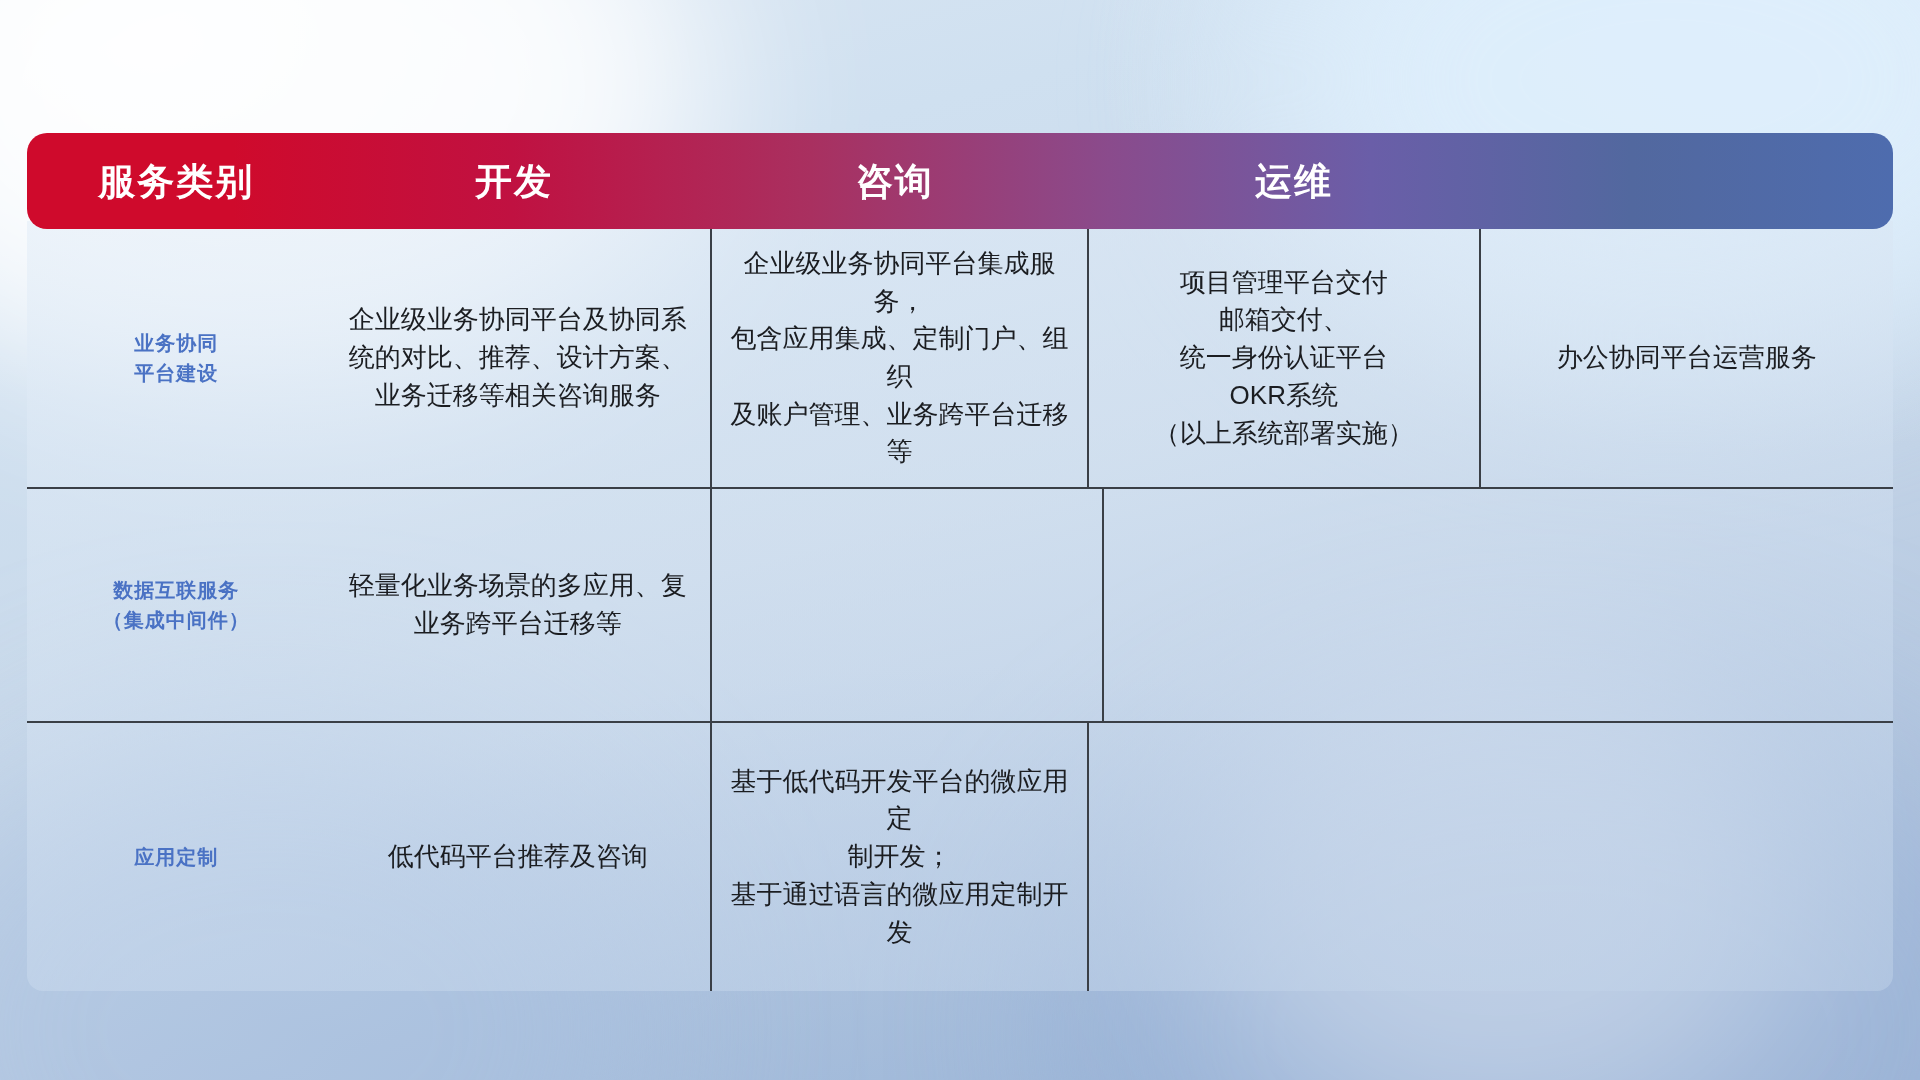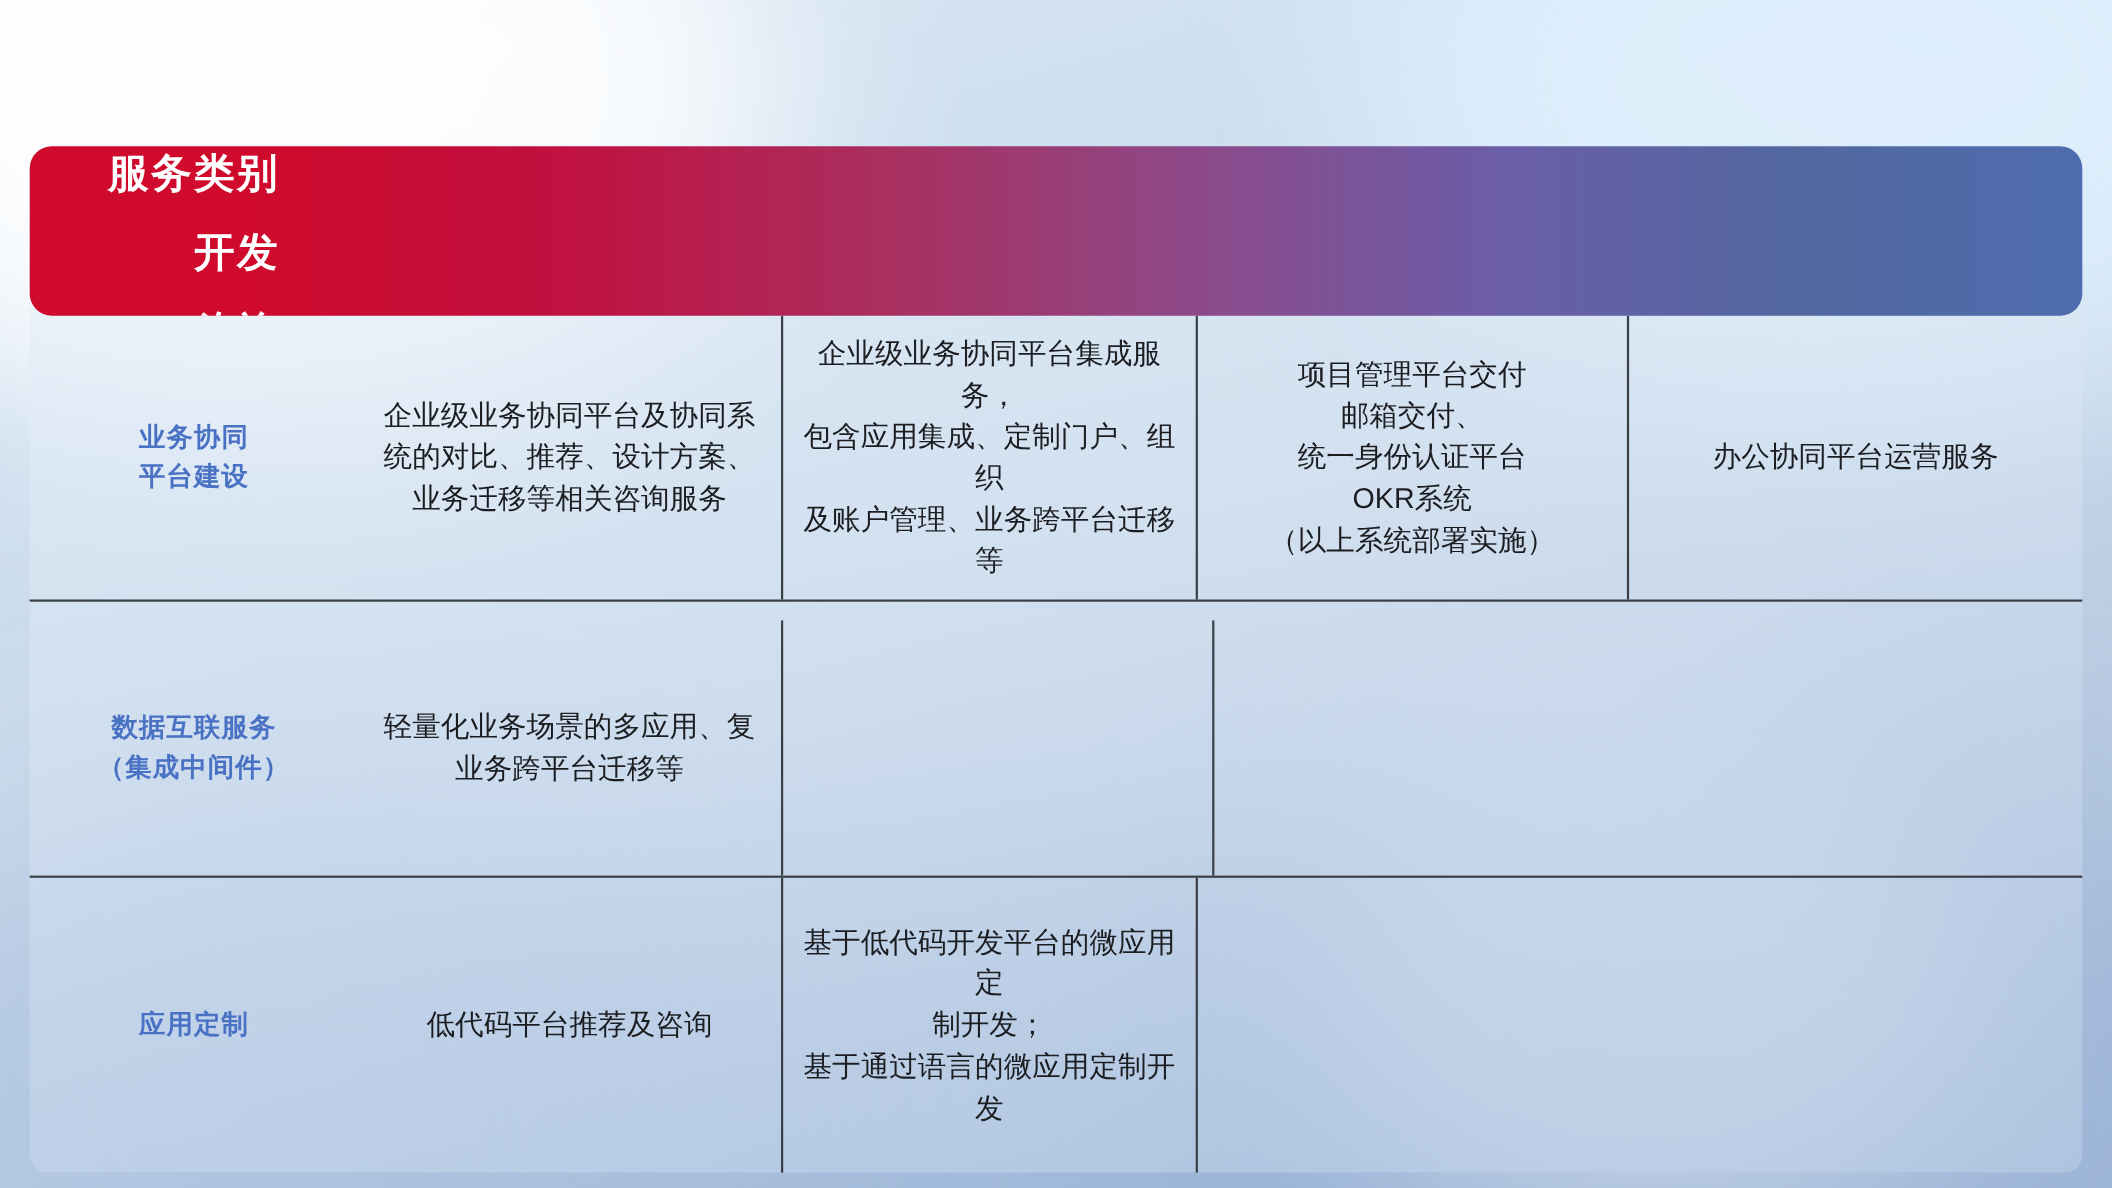--- a/index.html
+++ b/index.html
@@ -39,35 +39,34 @@
   
   #table-wrap {
     position: absolute;
     left: 27px;
     top: 133px;
     width: 1866px;
   }
 
   .header-row {
     display: flex;
-    height: 154px;
+    height: 96px;
     border-radius: 20px;
     overflow: hidden;
     background: linear-gradient(90deg,
         #cf0a2c 0%,
         #cf0a2c 11%,
         #c01141 26%,
         #a93060 42%,
         #8a4b8c 58%,
         #6a5ea8 72%,
         #52689f 86%,
         #4e6cae 100%);
     position: relative;
     z-index: 3;
-    flex-direction: column;
   }
 
   .header-cell {
     display: flex;
     align-items: flex-end;
     justify-content: center;
     padding-bottom: 22px;
     color: #ffffff;
     font-size: 37px;
     font-weight: bold;
@@ -87,21 +86,21 @@
     border-bottom-right-radius: 16px;
     padding-top: 8px;
     z-index: 1;
   }
 
   .body-row {
     display: flex;
     position: relative;
   }
   .body-row.r1 { height: 258px; }
-  .body-row.r2 { height: 232px; margin-top: 17px; }
+  .body-row.r2 { height: 232px; }
   .body-row.r3 { height: 268px; }
 
   .body-row.r1, .body-row.r2 {
     border-bottom: 2px solid #3a3f46;
   }
 
   .cell {
     box-sizing: border-box;
     display: flex;
     align-items: center;
@@ -112,21 +111,21 @@
     line-height: 1.45;
     color: #1b1d21;
     white-space: pre-line;
   }
 
   .cell.divider-left { border-left: 2px solid #3a3f46; }
 
   .cell.rowlabel {
     color: #4a72c4;
     font-weight: bold;
-    font-size: 24px;
+    font-size: 20px;
     line-height: 1.5;
     letter-spacing: 1px;
     text-align: center;
   }
 
   
   .c0 { width: 16.0%; }
   .c1 { width: 20.6%; }
   .c2 { width: 20.2%; }
   .c3 { width: 21.0%; }

